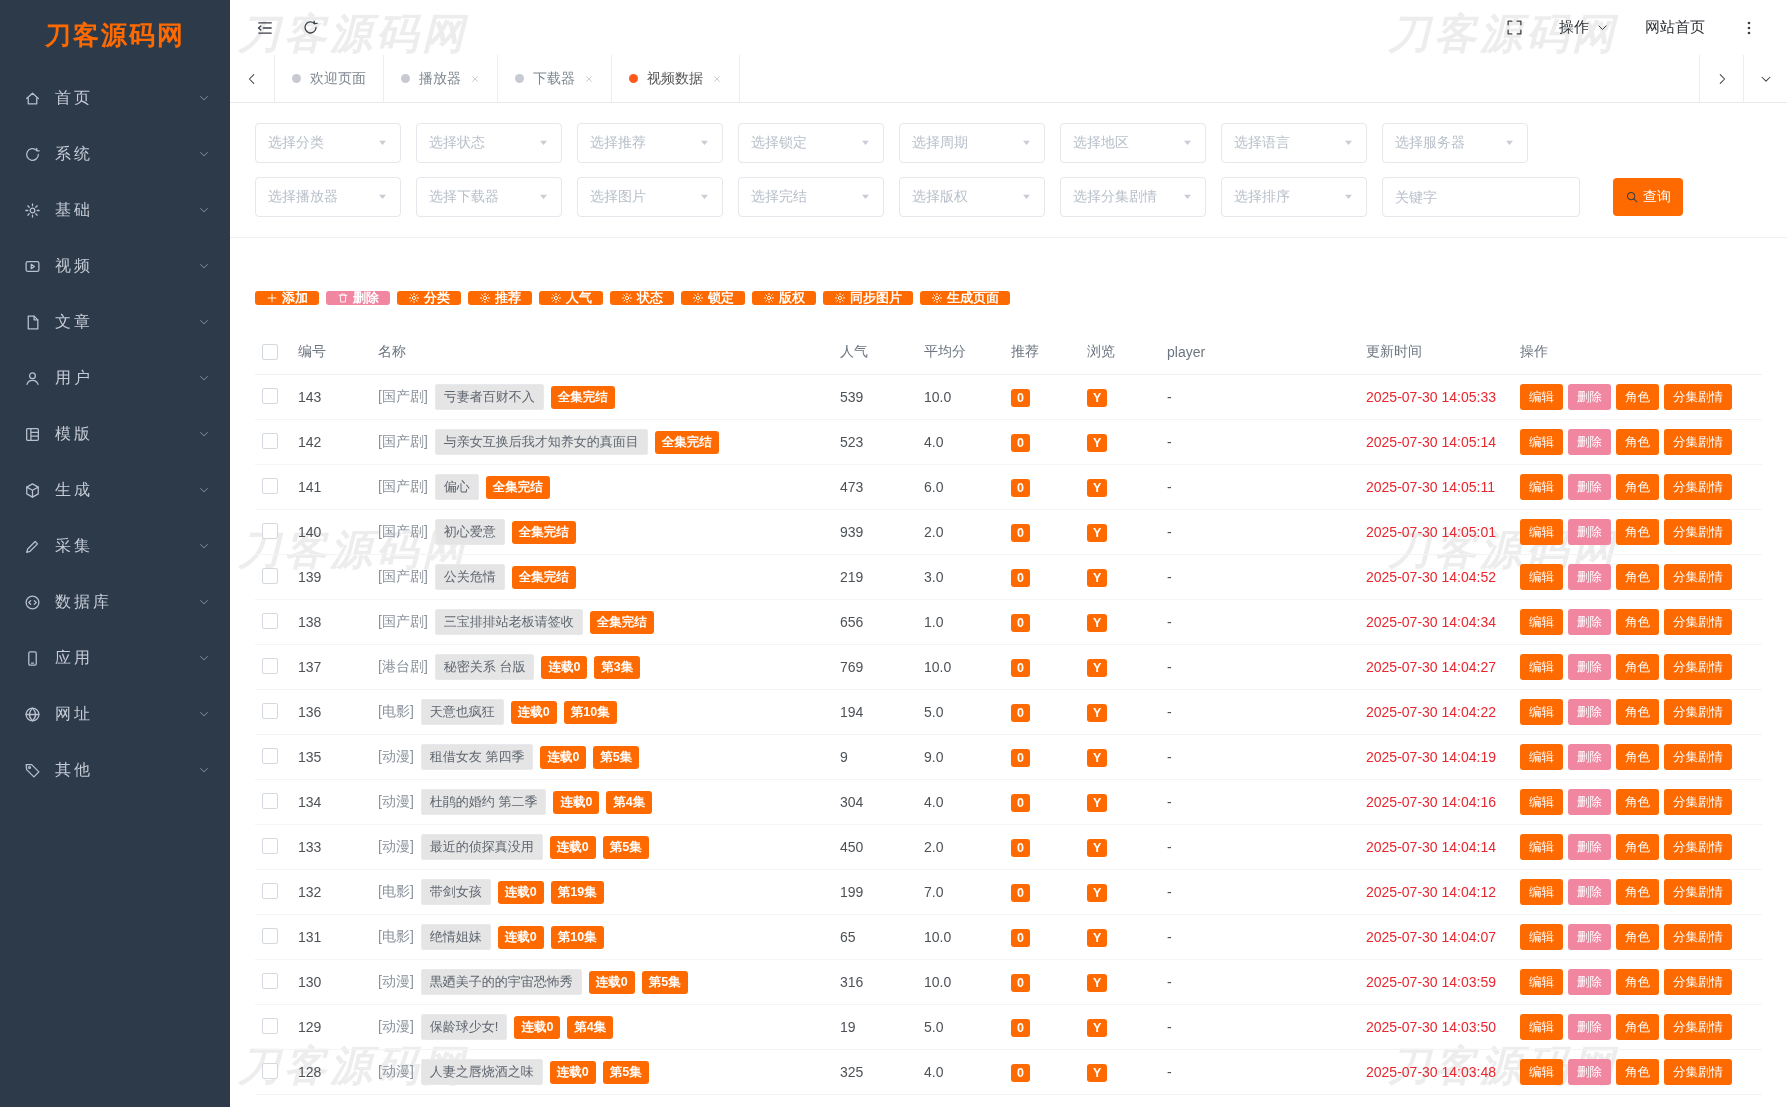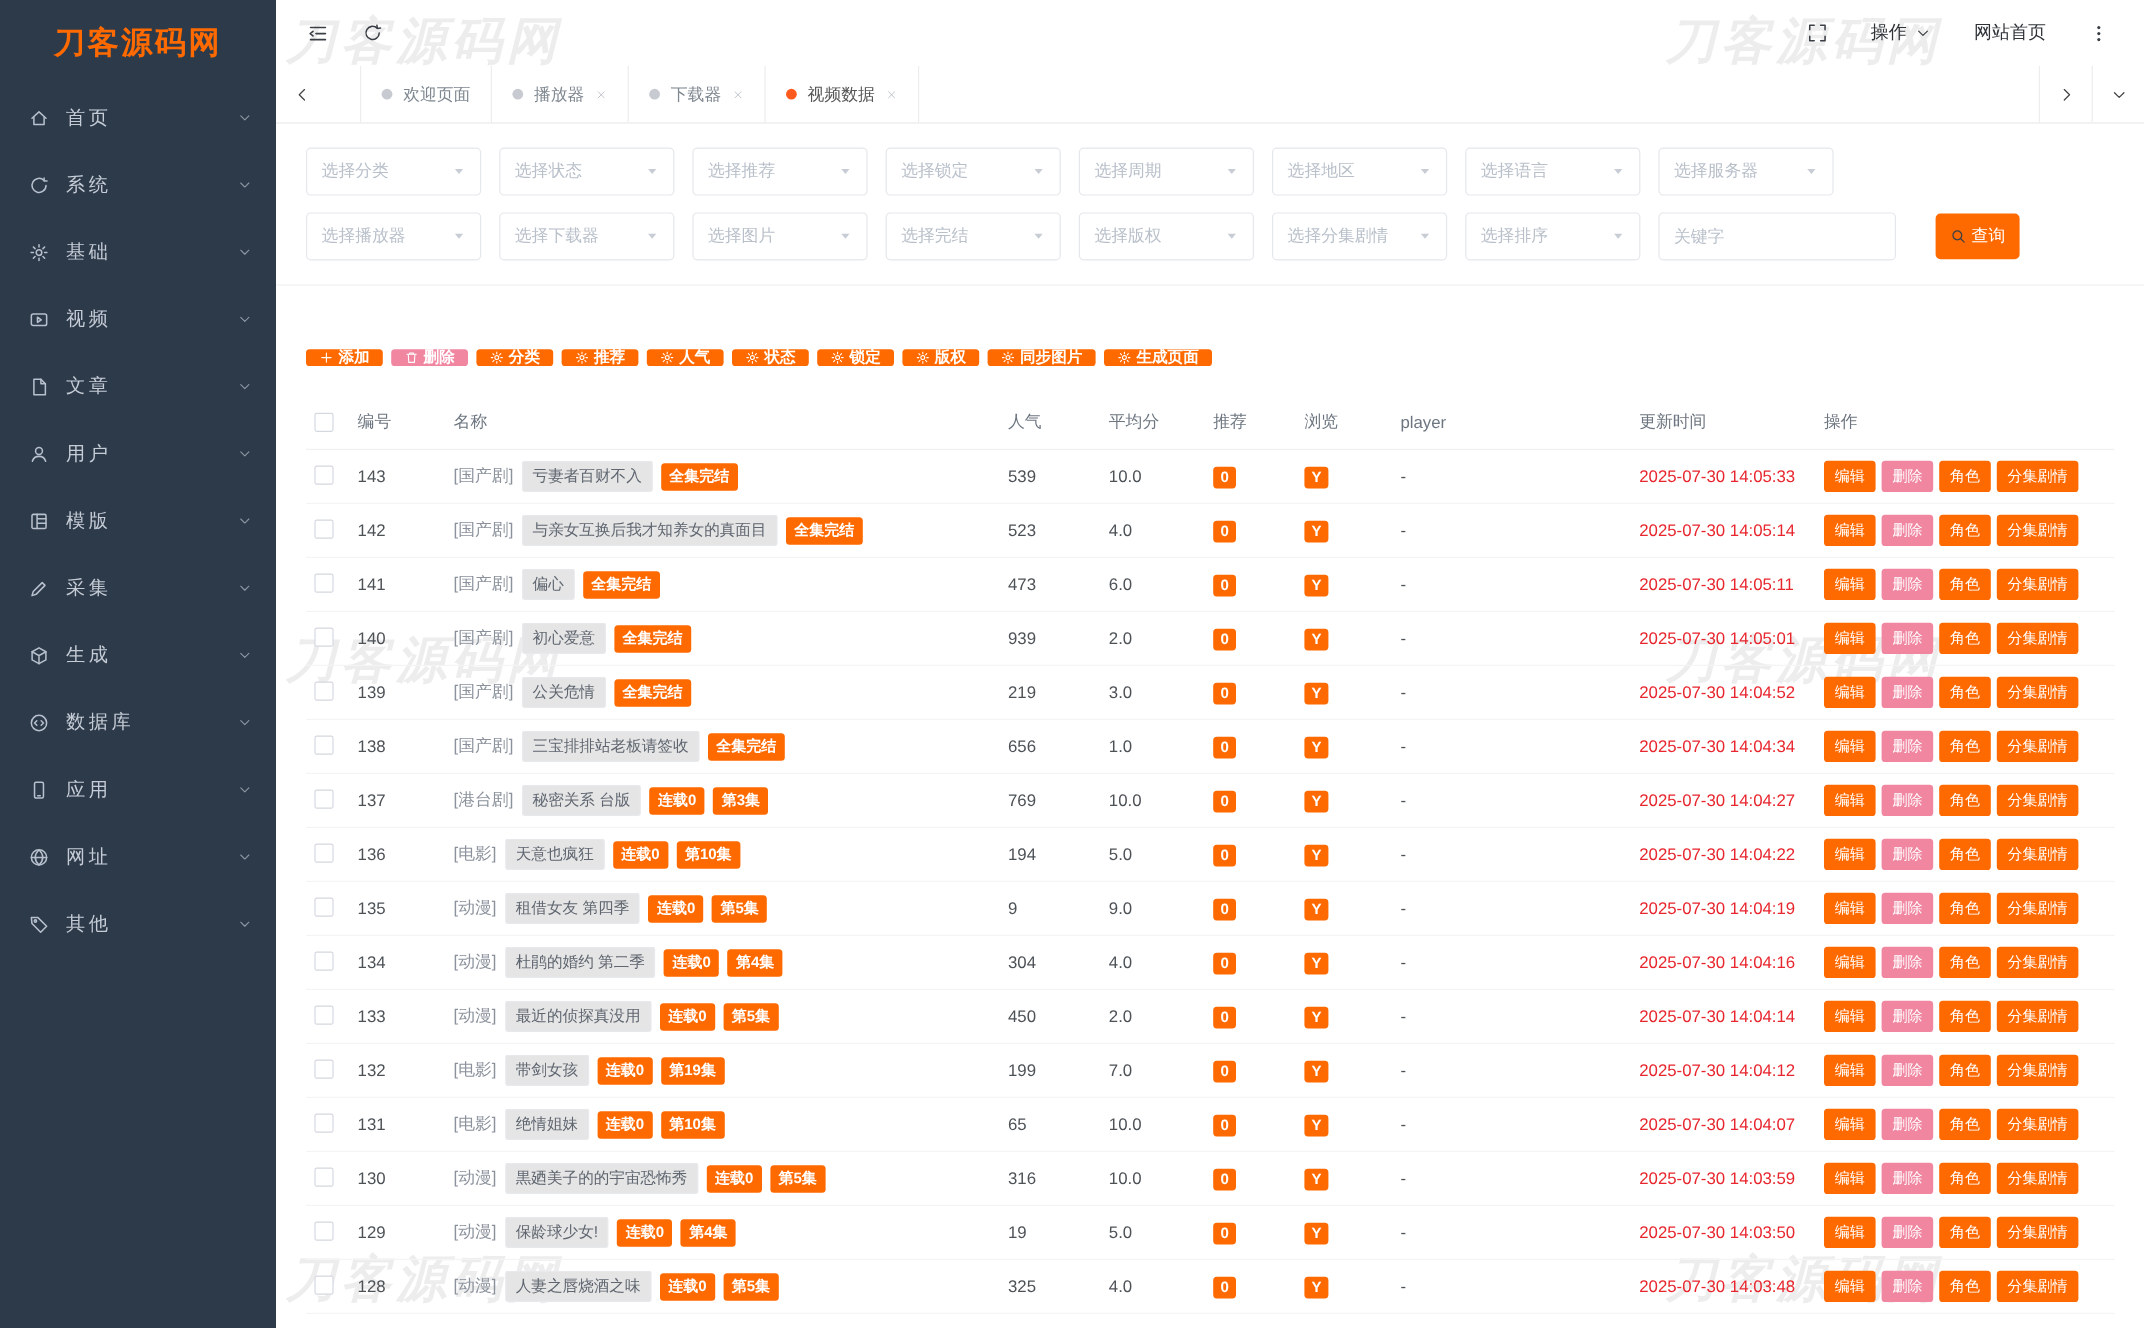--- a/index.html
+++ b/index.html
@@ -29,21 +29,21 @@
 
   .navbar{height:55px;display:flex;align-items:center;padding:0 30px 0 26px;position:relative;z-index:1;background:transparent;}
   .nav-left{display:flex;align-items:center;gap:28px;}
   .nav-ic{display:flex;align-items:center;color:#3a3f46;cursor:pointer;}
   .nav-right{margin-left:auto;display:flex;align-items:center;gap:36px;color:#2f3338;}
   .action-dd{display:flex;align-items:center;gap:7px;font-size:15px;cursor:pointer;}
   .home-link{font-size:15px;cursor:pointer;}
 
   .tabbar{height:48px;display:flex;align-items:stretch;border-bottom:1px solid #e9e9e9;position:relative;z-index:1;}
   .tab-navbtn{width:44px;display:flex;align-items:center;justify-content:center;color:#444;cursor:pointer;}
-  .tabs{display:flex;align-items:stretch;margin-left:26px;}
+  .tabs{display:flex;align-items:stretch;}
   .tab{display:flex;align-items:center;gap:9px;padding:0 17px;font-size:14px;color:#7f8790;
        cursor:pointer;border-right:1px solid #ededed;}
   .tab:first-child{border-left:1px solid #ededed;}
   .tab .dot{width:9px;height:9px;border-radius:50%;background:#c7cbd1;flex-shrink:0;}
   .tab.active .dot{background:var(--active-dot);}
   .tab.active{color:#555;}
   .tab .close{color:#b9bec5;display:flex;align-items:center;}
   .tab-spacer{flex:1;}
   .tab-rbtn{width:44px;display:flex;align-items:center;justify-content:center;
             border-left:1px solid #ededed;color:#444;cursor:pointer;}
@@ -158,33 +158,33 @@
             <rect x="2.5" y="2.5" width="11" height="11" rx="1"></rect>
             <path d="M6.5 2.5v11M6.5 6h7M6.5 9.5h7"></path>
           </svg>
           <span class="mi-label">模版</span>
           <svg class="mi-caret" width="12" height="12" viewBox="0 0 16 16" fill="none" stroke="currentColor" stroke-width="1.2" stroke-linecap="round" stroke-linejoin="round">
             <path d="M3.5 6l4.5 4.5L12.5 6"></path>
           </svg>
         </div>
         <div class="menu-item">
           <svg class="mi-icon" width="17" height="17" viewBox="0 0 16 16" fill="none" stroke="currentColor" stroke-width="1.2" stroke-linecap="round" stroke-linejoin="round">
-            <path d="M2.5 13.5l1-3.2 7-7 2.2 2.2-7 7z"></path>
-          </svg>
-          <span class="mi-label">采集</span>
-          <svg class="mi-caret" width="12" height="12" viewBox="0 0 16 16" fill="none" stroke="currentColor" stroke-width="1.2" stroke-linecap="round" stroke-linejoin="round">
-            <path d="M3.5 6l4.5 4.5L12.5 6"></path>
-          </svg>
-        </div>
-        <div class="menu-item">
-          <svg class="mi-icon" width="17" height="17" viewBox="0 0 16 16" fill="none" stroke="currentColor" stroke-width="1.2" stroke-linecap="round" stroke-linejoin="round">
             <path d="M8 1.8l5.4 3v6.4L8 14.2l-5.4-3V4.8z"></path>
             <path d="M2.6 4.8L8 7.8l5.4-3M8 7.8v6.4"></path>
           </svg>
           <span class="mi-label">生成</span>
+          <svg class="mi-caret" width="12" height="12" viewBox="0 0 16 16" fill="none" stroke="currentColor" stroke-width="1.2" stroke-linecap="round" stroke-linejoin="round">
+            <path d="M3.5 6l4.5 4.5L12.5 6"></path>
+          </svg>
+        </div>
+        <div class="menu-item">
+          <svg class="mi-icon" width="17" height="17" viewBox="0 0 16 16" fill="none" stroke="currentColor" stroke-width="1.2" stroke-linecap="round" stroke-linejoin="round">
+            <path d="M2.5 13.5l1-3.2 7-7 2.2 2.2-7 7z"></path>
+          </svg>
+          <span class="mi-label">采集</span>
           <svg class="mi-caret" width="12" height="12" viewBox="0 0 16 16" fill="none" stroke="currentColor" stroke-width="1.2" stroke-linecap="round" stroke-linejoin="round">
             <path d="M3.5 6l4.5 4.5L12.5 6"></path>
           </svg>
         </div>
         <div class="menu-item">
           <svg class="mi-icon" width="17" height="17" viewBox="0 0 16 16" fill="none" stroke="currentColor" stroke-width="1.2" stroke-linecap="round" stroke-linejoin="round">
             <circle cx="8" cy="8" r="6"></circle>
             <path d="M6.3 6.2L4.5 8l1.8 1.8M9.7 6.2L11.5 8l-1.8 1.8"></path>
           </svg>
           <span class="mi-label">数据库</span>

